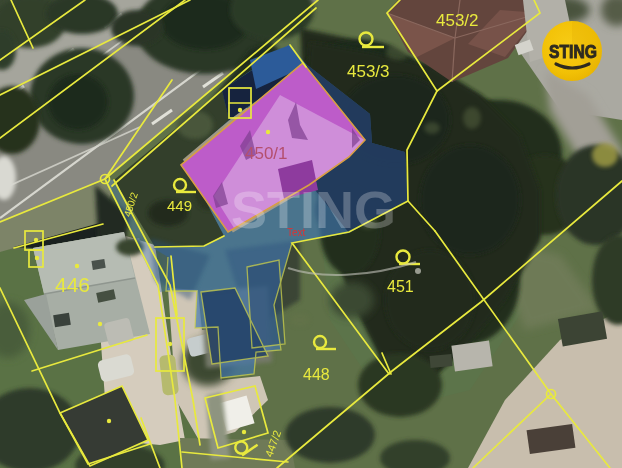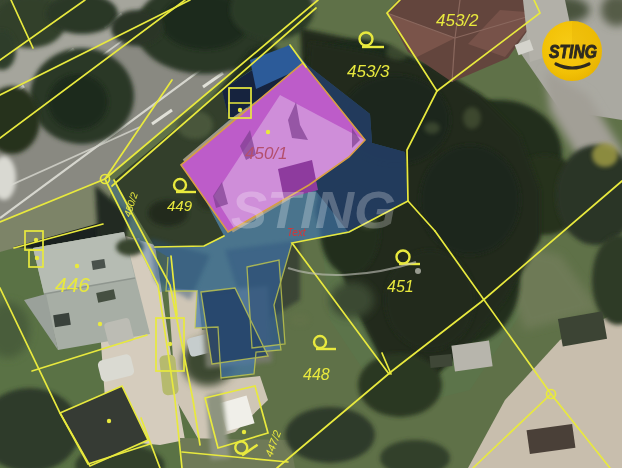--- a/index.html
+++ b/index.html
@@ -1,16 +1,16 @@
 <!DOCTYPE html>
 <html><head>
 <meta charset="utf-8">
 <style>
 html,body{margin:0;padding:0;background:#888;}
-#wrap{width:622px;height:468px;overflow:hidden;position:relative;font-family:"Liberation Sans",sans-serif;font-style:italic;}
+#wrap{width:622px;height:468px;overflow:hidden;position:relative;font-family:"Liberation Sans",sans-serif;}
 </style>
 </head>
 <body>
 <div id="wrap">
 <svg width="622" height="468" viewBox="0 0 622 468">
 <defs>
 <filter id="b2" x="-30%" y="-30%" width="160%" height="160%">
           <feGaussianBlur stdDeviation="2"></feGaussianBlur>
         </filter>
 <filter id="b4" x="-40%" y="-40%" width="180%" height="180%">

